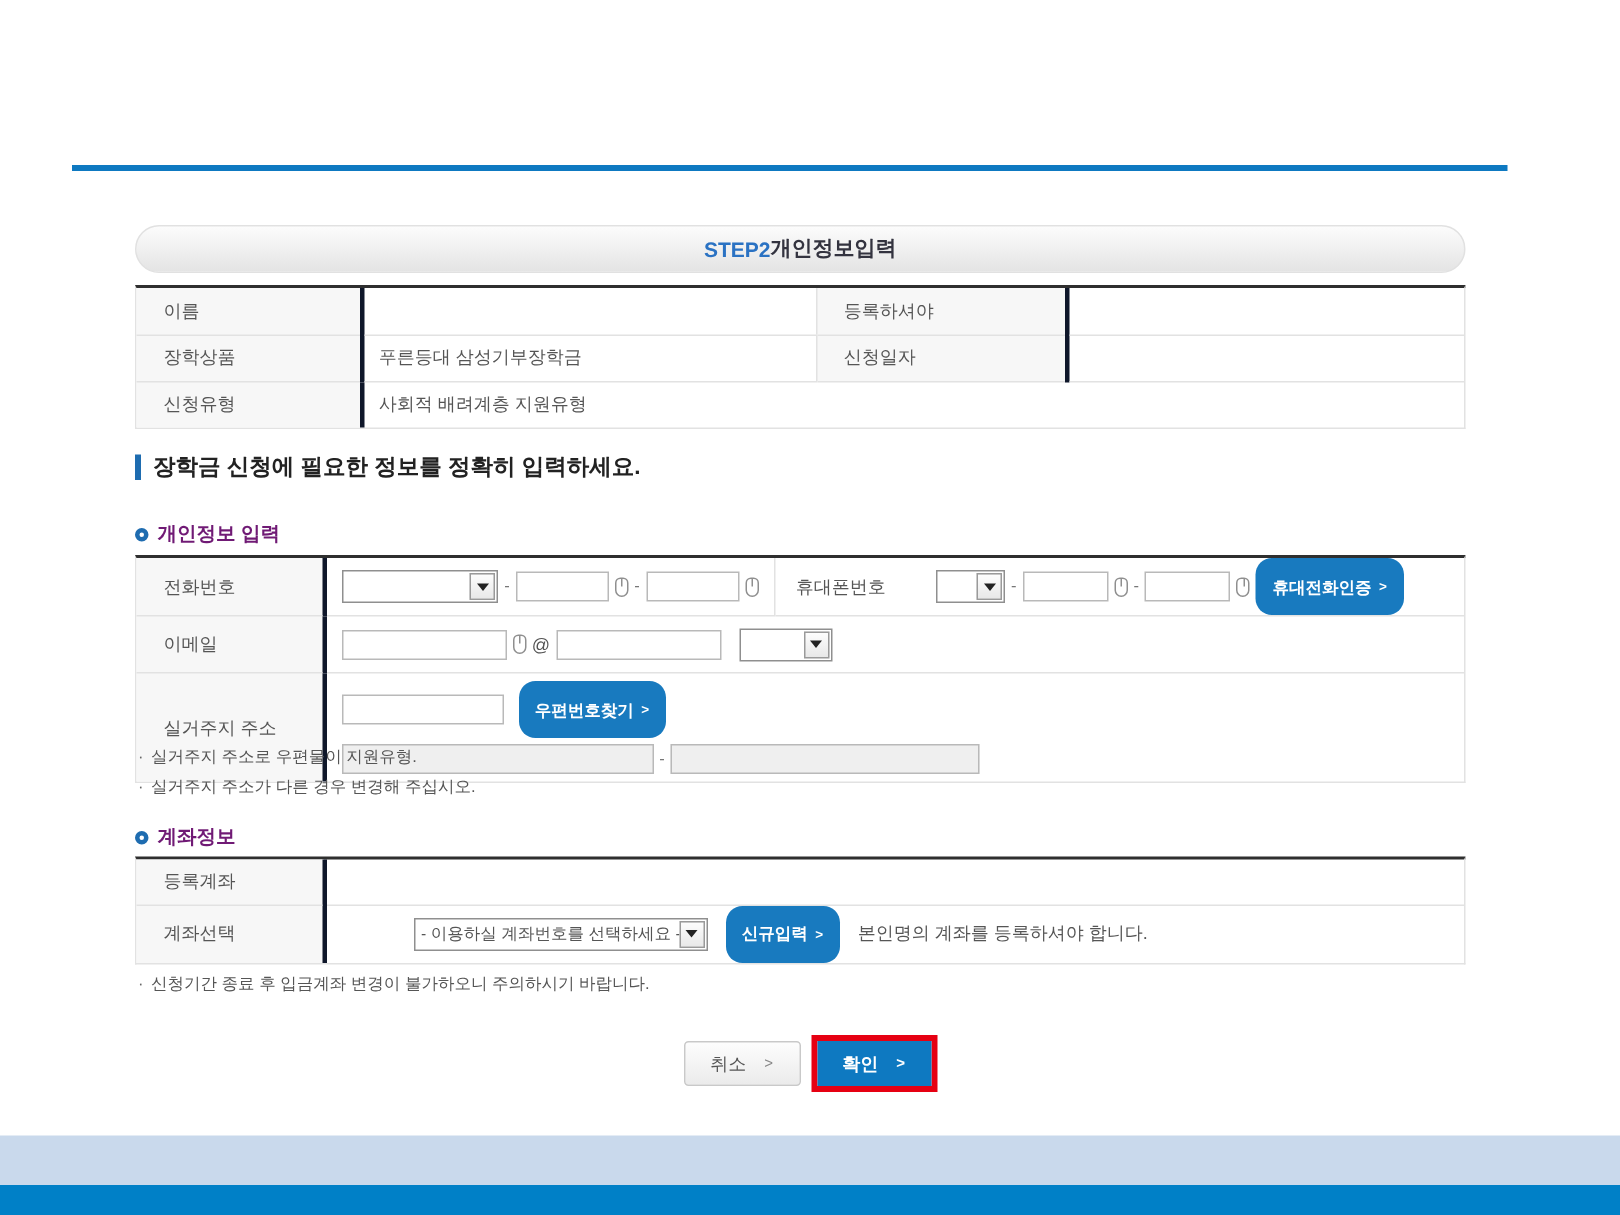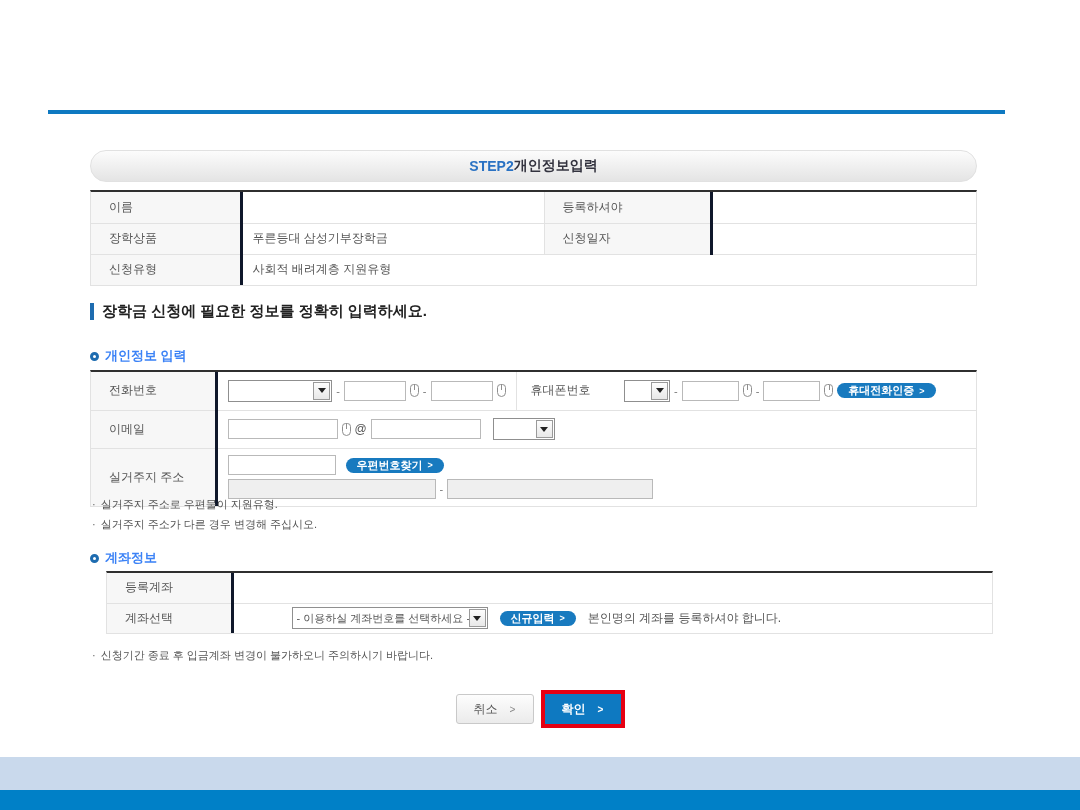--- a/index.html
+++ b/index.html
@@ -23,50 +23,50 @@
   table { border-collapse:collapse; width:100%; table-layout:fixed; }
   td { font-size:12px; color:#555; border-bottom:1px solid #e2e2e2; padding:0 10px; height:31px; vertical-align:middle; }
   tr:last-child td { border-bottom:none; }
   td.lbl { background:#f7f7f7; border-right:3px solid #0f172a; padding-left:18px; }
   td.midlbl { border-left:1px solid #e2e2e2; padding-left:14px; }
 
   .summary-tbl { top:190px; }
   .form-tbl { top:370px; }
   .form-tbl td { height:38px; }
   .form-tbl td.addr-cell { height:58px; padding-top:5px; padding-bottom:5px; }
-  .acct-tbl { top:571px;margin-left:16px; }
+  .acct-tbl { top:571px; }
   .acct-tbl td { height:30px; }
 
   
   .headline { position:absolute; left:90px; top:302px; display:flex; align-items:center; }
   .headline .bar { width:4px; height:17px; background:#1e6cb0; margin-right:8px; }
   .headline .txt { font-size:15px; font-weight:bold; color:#222; }
 
   
   .section-title { position:absolute; left:90px; display:flex; align-items:center; gap:6px;
-    font-size:13px; font-weight:bold; color:#3b82f6; }
+    font-size:13px; font-weight:bold; color:#701a75; }
   .bullet-ring { width:9px; height:9px; border:3px solid #1e6cb0; border-radius:50%; display:inline-block; }
 
   
   .row-flex { display:flex; align-items:center; gap:4px; }
   .inp { height:20px; border:1px solid #b9b9b9; background:#fff; font-size:12px; padding:0 3px; }
   .inp.gray { background:#efefef; }
   .combo { display:inline-flex; align-items:center; justify-content:space-between;
     height:22px; border:1px solid #8f8f8f; background:#fff; padding-left:4px; cursor:default; }
   .combo .combo-txt { font-size:11px; color:#555; white-space:nowrap; overflow:hidden; }
   .combo .arrowbox { width:17px; height:18px; border:1px solid #9a9a9a;
     background:linear-gradient(#fdfdfd,#e8e8e8); display:flex; align-items:center; justify-content:center; margin-right:1px; flex:none; }
   .combo .caret { width:0; height:0; border-left:4px solid transparent; border-right:4px solid transparent; border-top:5px solid #222; }
 
   .mouse-icon { display:inline-block; width:9px; height:13px; border:1px solid #8f8f8f; border-radius:4px 4px 5px 5px;
     position:relative; background:#fff; flex:none; }
   .mouse-icon::after { content:""; position:absolute; left:3.5px; top:0; width:1px; height:5px; background:#8f8f8f; }
 
   .btn-blue { display:inline-flex; align-items:center; justify-content:center; gap:5px;
-    height:15px; padding:0 11px; background:#187abf; color:#fff;
+    height:38px; padding:0 11px; background:#187abf; color:#fff;
     font-size:11px; font-weight:bold; border-radius:11px; border:none; cursor:pointer; white-space:nowrap; }
   .btn-blue .arr { font-size:9px; font-weight:bold; }
 
   .sep { color:#777; font-size:11px; }
   .at { color:#555; font-size:12px; }
 
   .note { position:absolute; left:92px; font-size:11px; color:#555; }
   .note .dot { margin-right:5px; color:#666; }
 
   .acct-msg { font-size:12px; color:#555; margin-left:8px; }

